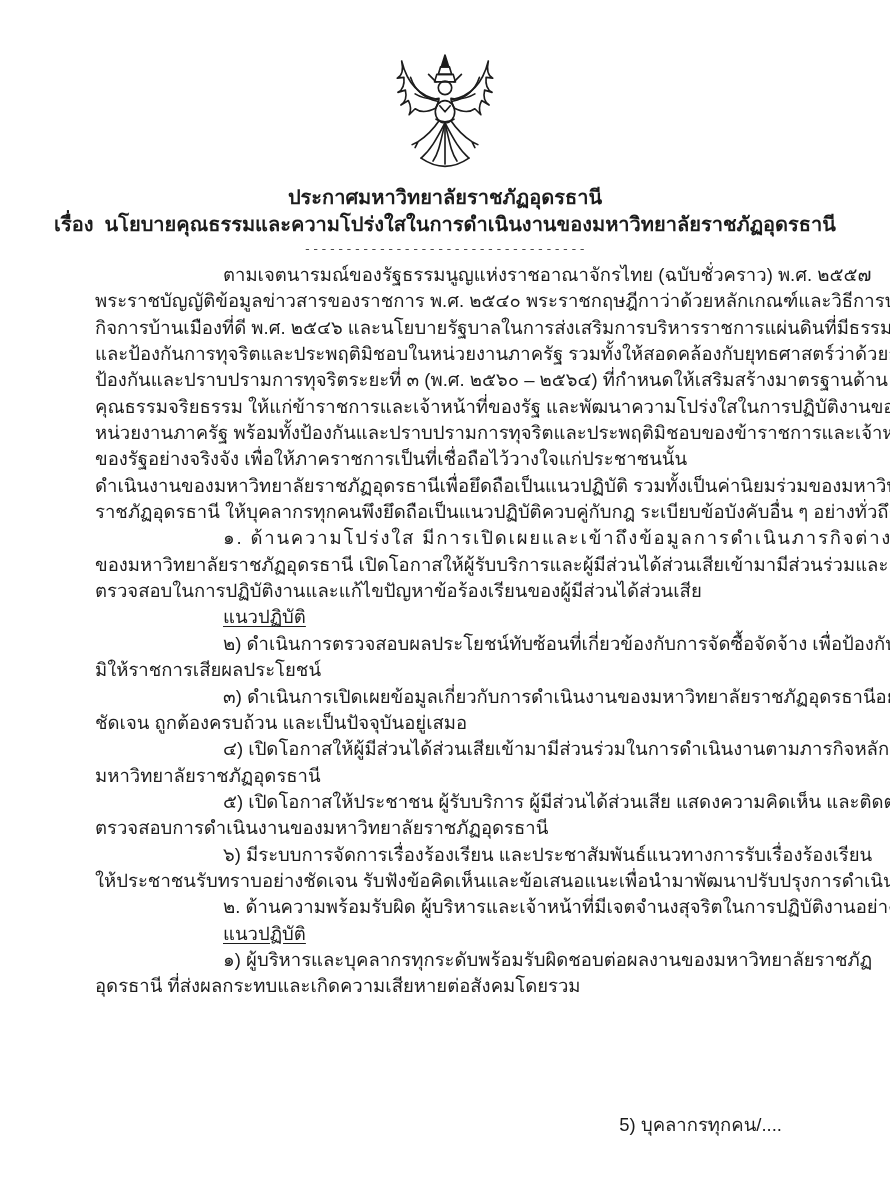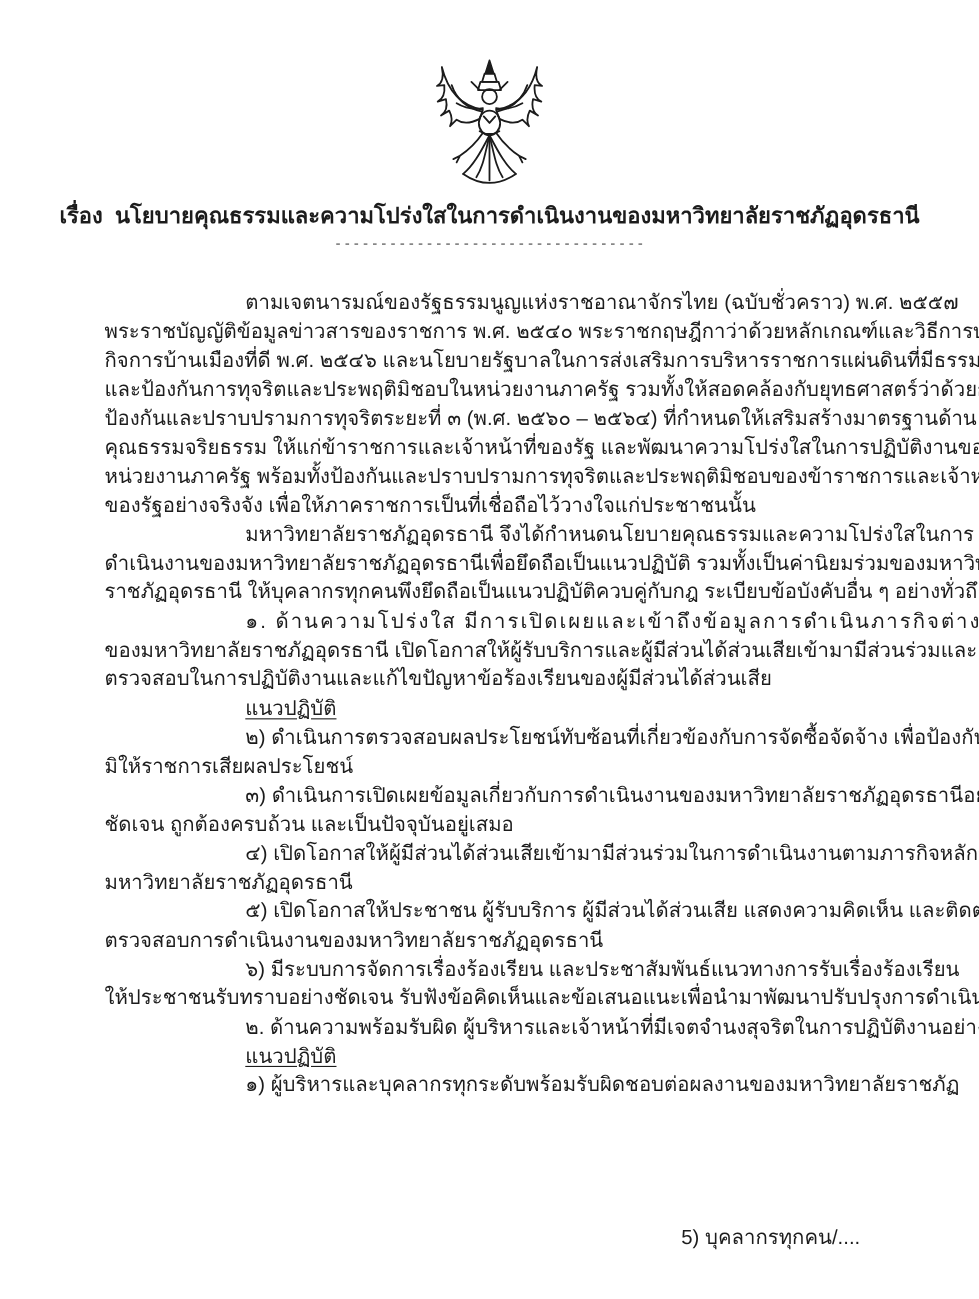--- a/index.html
+++ b/index.html
@@ -64,36 +64,36 @@
       <path d="M100 95 C94 120 92 134 84 146"></path>
       <path d="M100 95 C106 120 108 134 116 146"></path>
       <path d="M68 142 Q100 164 132 142"></path>
 
       <path d="M92 92 C84 104 76 112 64 120 M64 120 l-8 4 M64 120 l-4 8"></path>
       <path d="M108 92 C116 104 124 112 136 120 M136 120 l8 4 M136 120 l4 8"></path>
     </svg>
   </div>
 
   <div class="title-block">
+    <div class="t1">ประกาศมหาวิทยาลัยราชภัฏอุดรธานี</div>
     <div class="t2">เรื่อง&nbsp; นโยบายคุณธรรมและความโปร่งใสในการดำเนินงานของมหาวิทยาลัยราชภัฏอุดรธานี</div>
     <div class="divider">----------------------------------</div>
   </div>
 
   <div class="content">
 
     <div class="ln j ind">ตามเจตนารมณ์ของรัฐธรรมนูญแห่งราชอาณาจักรไทย (ฉบับชั่วคราว) พ.ศ. ๒๕๕๗</div>
     <div class="ln j">พระราชบัญญัติข้อมูลข่าวสารของราชการ พ.ศ. ๒๕๔๐ พระราชกฤษฎีกาว่าด้วยหลักเกณฑ์และวิธีการบริหาร</div>
     <div class="ln j">กิจการบ้านเมืองที่ดี พ.ศ. ๒๕๔๖ และนโยบายรัฐบาลในการส่งเสริมการบริหารราชการแผ่นดินที่มีธรรมาภิบาล</div>
     <div class="ln j">และป้องกันการทุจริตและประพฤติมิชอบในหน่วยงานภาครัฐ รวมทั้งให้สอดคล้องกับยุทธศาสตร์ว่าด้วยการ</div>
     <div class="ln j">ป้องกันและปราบปรามการทุจริตระยะที่ ๓ (พ.ศ. ๒๕๖๐ – ๒๕๖๔) ที่กำหนดให้เสริมสร้างมาตรฐานด้าน</div>
     <div class="ln j">คุณธรรมจริยธรรม ให้แก่ข้าราชการและเจ้าหน้าที่ของรัฐ และพัฒนาความโปร่งใสในการปฏิบัติงานของ</div>
     <div class="ln j">หน่วยงานภาครัฐ พร้อมทั้งป้องกันและปราบปรามการทุจริตและประพฤติมิชอบของข้าราชการและเจ้าหน้าที่</div>
     <div class="ln">ของรัฐอย่างจริงจัง เพื่อให้ภาคราชการเป็นที่เชื่อถือไว้วางใจแก่ประชาชนนั้น</div>
 
-    <div class="ln j ind">มหาวิทยาลัยราชภัฏอุดรธานี จึงได้กำหนดนโยบายคุณธรรมและความโปร่งใสในการ</div>
     <div class="ln j">ดำเนินงานของมหาวิทยาลัยราชภัฏอุดรธานีเพื่อยึดถือเป็นแนวปฏิบัติ รวมทั้งเป็นค่านิยมร่วมของมหาวิทยาลัย</div>
     <div class="ln">ราชภัฏอุดรธานี ให้บุคลากรทุกคนพึงยึดถือเป็นแนวปฏิบัติควบคู่กับกฎ ระเบียบข้อบังคับอื่น ๆ อย่างทั่วถึง</div>
 
     <div class="ln j ind sp">
       <span class="b">๑. ด้านความโปร่งใส</span>
       <span>มีการเปิดเผยและเข้าถึงข้อมูลการดำเนินภารกิจต่างๆ</span>
     </div>
     <div class="ln j">ของมหาวิทยาลัยราชภัฏอุดรธานี เปิดโอกาสให้ผู้รับบริการและผู้มีส่วนได้ส่วนเสียเข้ามามีส่วนร่วมและ</div>
     <div class="ln">ตรวจสอบในการปฏิบัติงานและแก้ไขปัญหาข้อร้องเรียนของผู้มีส่วนได้ส่วนเสีย</div>
 
@@ -120,17 +120,18 @@
     <div class="ln j ind">
       <span class="b">๒. ด้านความพร้อมรับผิด</span>
       <span>ผู้บริหารและเจ้าหน้าที่มีเจตจำนงสุจริตในการปฏิบัติงานอย่างเต็ม</span>
     </div>
 
     <div class="ln ind">
       <span class="b u">แนวปฏิบัติ</span>
     </div>
 
     <div class="ln j ind">๑) ผู้บริหารและบุคลากรทุกระดับพร้อมรับผิดชอบต่อผลงานของมหาวิทยาลัยราชภัฏ</div>
+    <div class="ln">อุดรธานี ที่ส่งผลกระทบและเกิดความเสียหายต่อสังคมโดยรวม</div>
   </div>
 
   <div class="footer">5) บุคลากรทุกคน/....</div>
 
 </div>
 
 </body></html>

